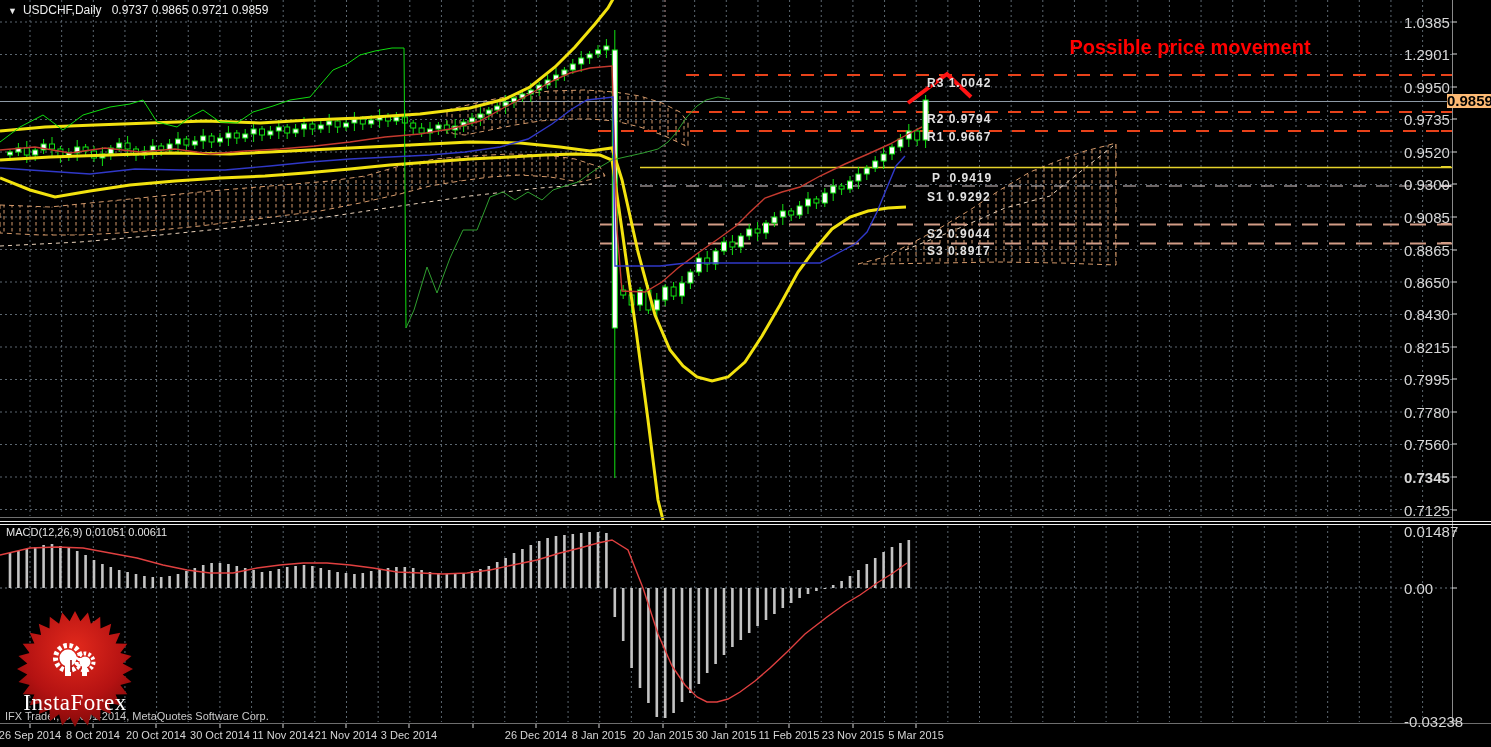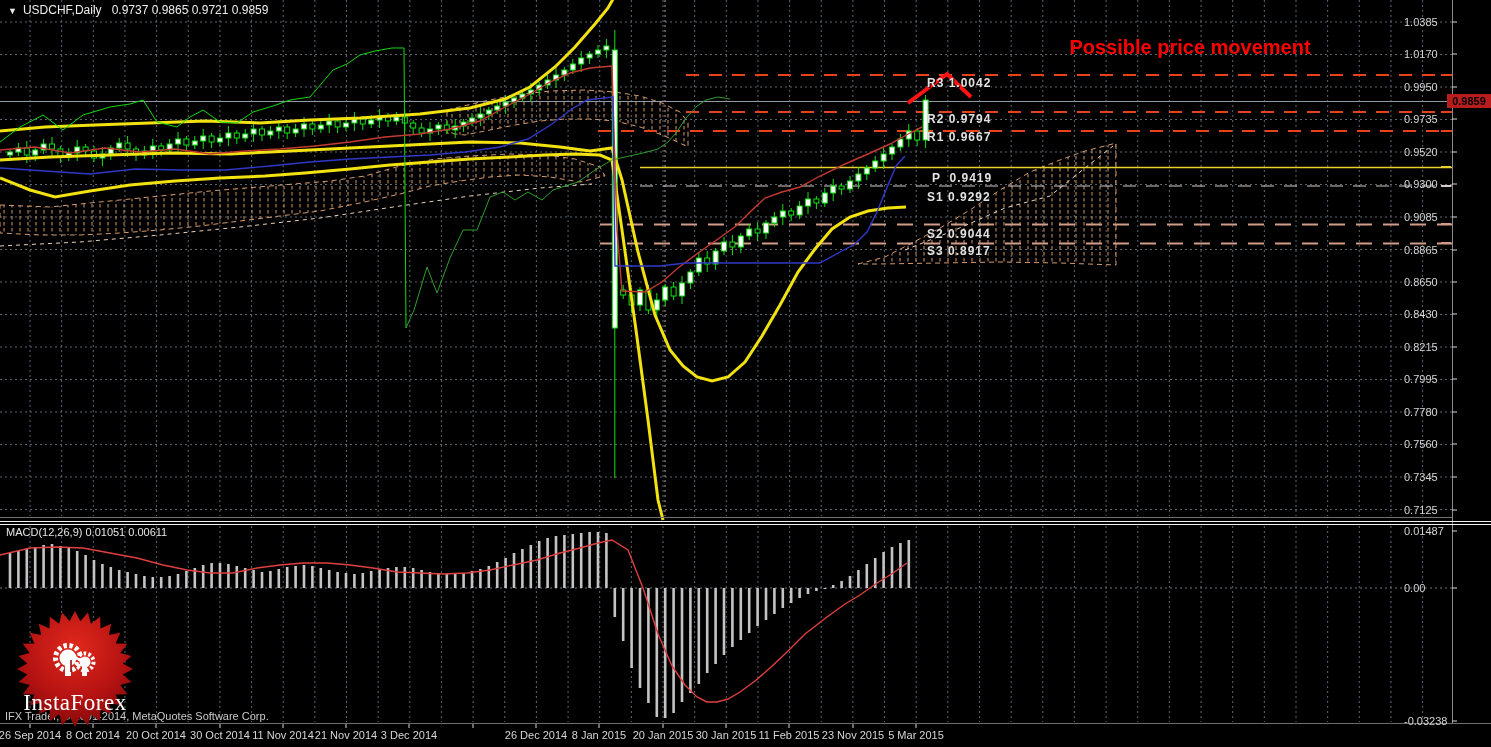--- a/index.html
+++ b/index.html
@@ -4,28 +4,28 @@
 <style>
   html,body{margin:0;padding:0;background:#000;}
   #screen{position:relative;width:1491px;height:747px;background:#000;overflow:hidden;
           font-family:"Liberation Sans",sans-serif;}
   #chart-svg{position:absolute;left:0;top:0;}
   .ttl{position:absolute;left:8px;top:3px;color:#EDEDED;font-size:12px;white-space:pre;}
   .ttl .tri{font-size:9px;color:#E8E8E8;margin-right:6px;cursor:pointer;}
   .annot{position:absolute;text-align:center;color:#FF0000;font-weight:bold;white-space:nowrap;}
   .annot1{left:1190px;top:10px;transform:translateX(-50%);font-size:21px;}
   .annot2{left:1190px;top:36px;transform:translateX(-50%);font-size:20px;}
-  .pxlbl{position:absolute;color:#D6D6D6;font-size:11px;transform:translateY(-50%);left:1404px;}
+  .pxlbl{position:absolute;color:#D6D6D6;font-size:15px;transform:translateY(-50%);left:1404px;}
   .tmlbl{position:absolute;color:#D6D6D6;font-size:11px;top:729px;transform:translateX(-50%);white-space:nowrap;}
   .pvlbl{position:absolute;color:#E2E2E2;font-size:12px;font-weight:bold;letter-spacing:1px;
          transform:translateY(-50%);white-space:pre;text-shadow:1px 1px 0 #000;}
   .macdlbl{position:absolute;left:6px;top:526px;color:#E6E6E6;font-size:11px;}
   .footer{position:absolute;left:5px;top:710px;color:#C9C9C9;font-size:11px;}
-  .badge{position:absolute;left:1447px;top:94px;width:44px;height:14px;background:#b91c1c;color:#000;
-         font-size:11px;font-weight:bold;text-align:center;line-height:14px;}
+  .badge{position:absolute;left:1447px;top:94px;width:44px;height:14px;background:#fdba74;color:#000;
+         font-size:15px;font-weight:bold;text-align:center;line-height:14px;}
   .logo{position:absolute;left:14px;top:606px;width:122px;height:122px;}
   .logo-text{position:absolute;left:61px;top:84px;transform:translateX(-50%);color:#FFF;
              font-family:"Liberation Serif",serif;font-size:23px;letter-spacing:.5px;}
 </style>
 </head>
 <body>
 
 <div id="screen">
 
   <svg id="chart-svg" width="1491" height="747" viewBox="0 0 1491 747">
@@ -564,34 +564,34 @@
   <div class="ttl"><span class="tri">▼</span><span>USDCHF,Daily</span><span>   </span><span>0.9737 0.9865 0.9721 0.9859</span></div>
 
   <div class="annot annot2">Possible price movement</div>
 
   <div class="macdlbl">MACD(12,26,9) 0.01051 0.00611</div>
   <div class="badge">0.9859</div>
   <div class="footer">IFX Trader, © 2001-2014, MetaQuotes Software Corp.</div>
 
   <div id="price-labels">
       <div class="pxlbl" style="top: 22px;">1.0385</div>
-      <div class="pxlbl" style="top: 54px;">1.0170</div>
+      <div class="pxlbl" style="top: 54px;">1.2901</div>
       <div class="pxlbl" style="top: 87px;">0.9950</div>
       <div class="pxlbl" style="top: 119px;">0.9735</div>
       <div class="pxlbl" style="top: 152px;">0.9520</div>
       <div class="pxlbl" style="top: 184px;">0.9300</div>
       <div class="pxlbl" style="top: 217px;">0.9085</div>
       <div class="pxlbl" style="top: 250px;">0.8865</div>
       <div class="pxlbl" style="top: 282px;">0.8650</div>
       <div class="pxlbl" style="top: 314px;">0.8430</div>
       <div class="pxlbl" style="top: 347px;">0.8215</div>
       <div class="pxlbl" style="top: 379px;">0.7995</div>
       <div class="pxlbl" style="top: 412px;">0.7780</div>
       <div class="pxlbl" style="top: 444px;">0.7560</div>
-      <div class="pxlbl" style="top: 477px;">0.7345</div>
+      <div class="pxlbl" style="top: 477px; font-weight: bold;">0.7345</div>
       <div class="pxlbl" style="top: 510px;">0.7125</div>
     </div>
   <div id="macd-labels">
       <div class="pxlbl" style="top: 531px;">0.01487</div>
       <div class="pxlbl" style="top: 588px;">0.00</div>
       <div class="pxlbl" style="top: 721px;">-0.03238</div>
     </div>
   <div id="time-labels">
       <div class="tmlbl" style="left: 30px;">26 Sep 2014</div>
       <div class="tmlbl" style="left: 93px;">8 Oct 2014</div>

